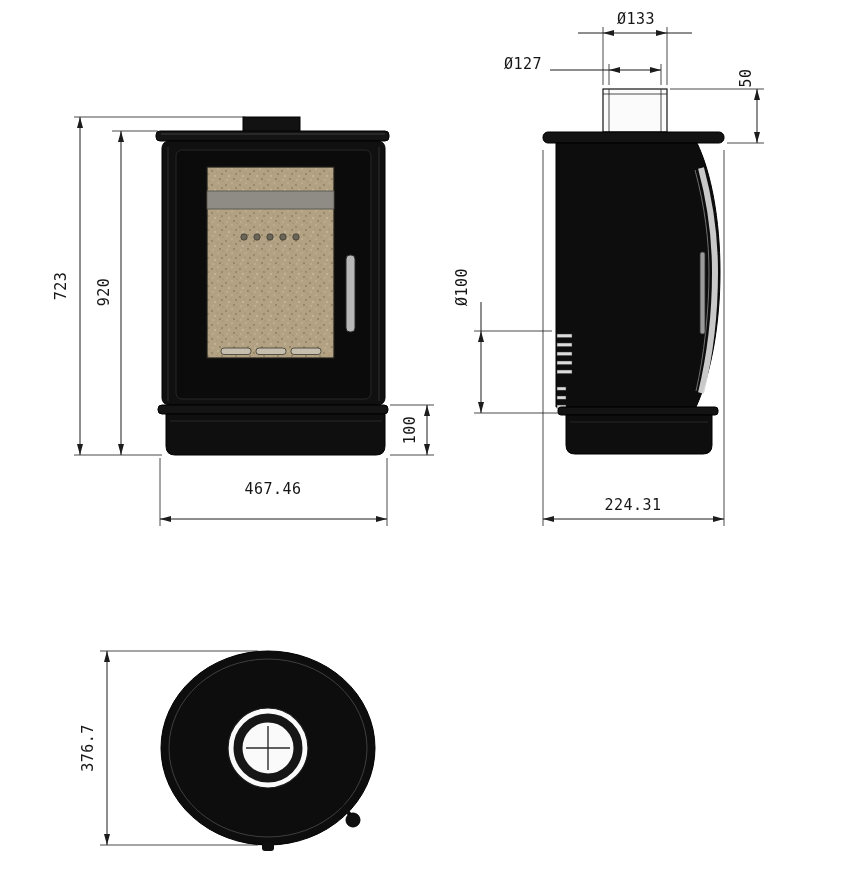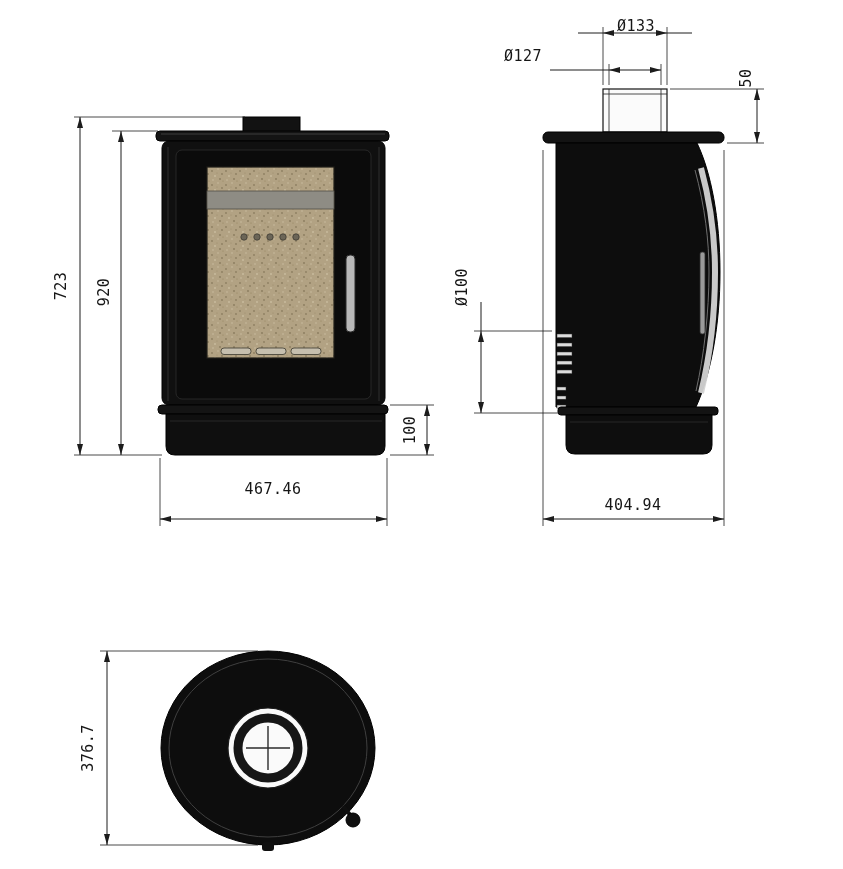--- a/index.html
+++ b/index.html
@@ -164,25 +164,25 @@
   </svg>
 
   <span class="dim rot" style="left:61px;top:286px">723</span>
 
   <span class="dim rot" style="left:104px;top:292px">920</span>
 
   <span class="dim rot" style="left:410px;top:430px">100</span>
 
   <span class="dim" style="left:273px;top:489px">467.46</span>
 
-  <span class="dim" style="left:636px;top:26px">Ø133</span>
+  <span class="dim" style="left:636px;top:19px">Ø133</span>
 
-  <span class="dim" style="left:523px;top:56px">Ø127</span>
+  <span class="dim" style="left:523px;top:64px">Ø127</span>
 
   <span class="dim rot" style="left:746px;top:78px">50</span>
 
   <span class="dim rot" style="left:462px;top:287px">Ø100</span>
 
-  <span class="dim" style="left:633px;top:505px">404.94</span>
+  <span class="dim" style="left:633px;top:505px">224.31</span>
 
   <span class="dim rot" style="left:88px;top:748px">376.7</span>
 
 </div>
 
 </body></html>

